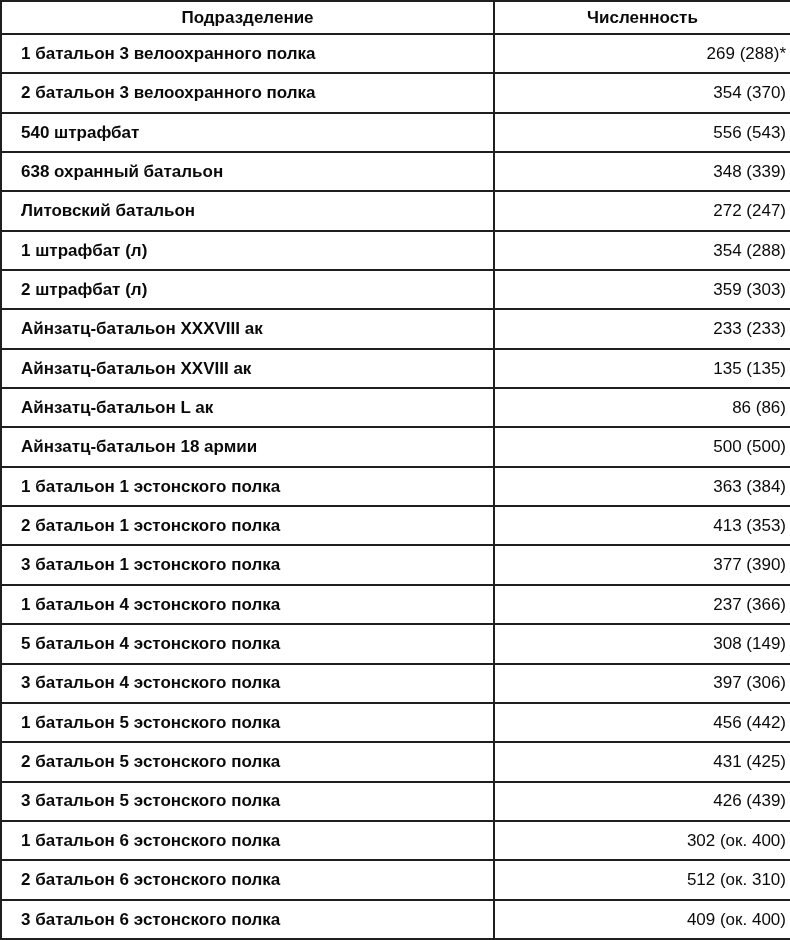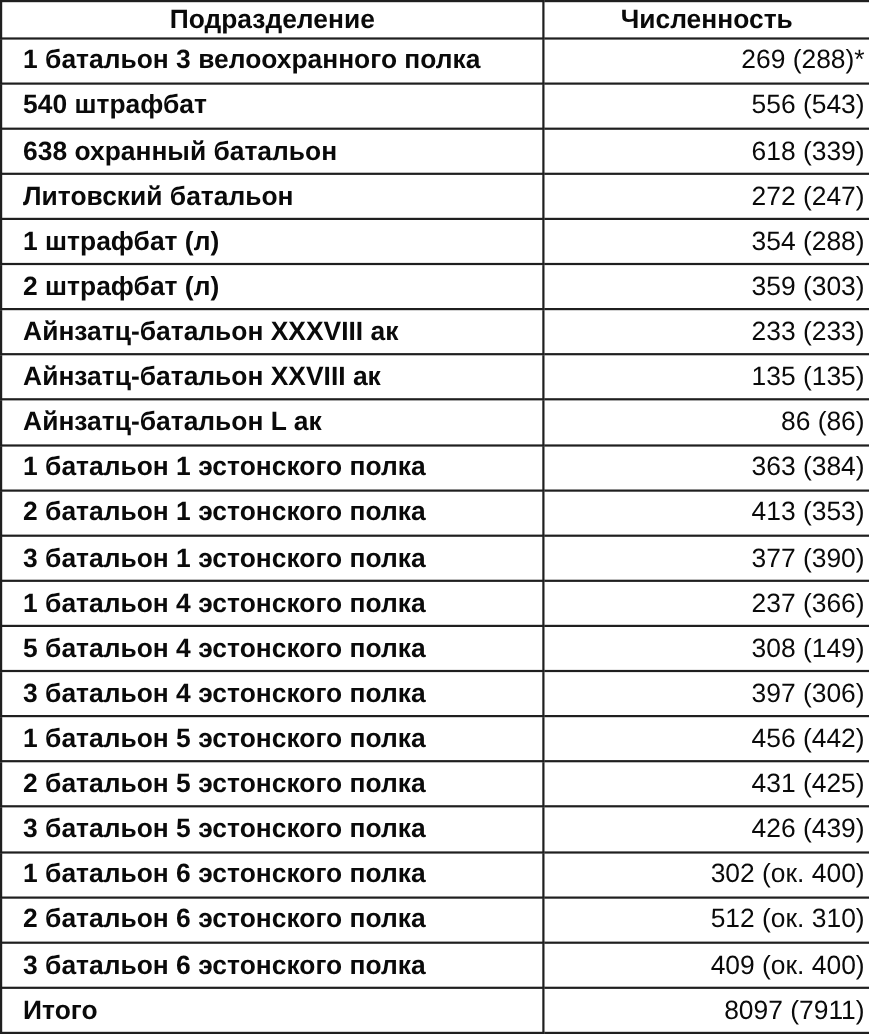--- a/index.html
+++ b/index.html
@@ -20,21 +20,21 @@
     width:790px;
     height:940px;
     border-collapse:collapse;
     table-layout:fixed;
     background:var(--bg-color);
   }
   col.unit-col{width:493px;}
   col.strength-col{width:297px;}
   th,td{
     border:2px solid var(--border-color);
-    font-size:24px;
+    font-size:17px;
     line-height:1.15;
     vertical-align:middle;
     overflow:hidden;
     white-space:nowrap;
   }
   thead tr{height:33px;}
   tbody tr{height:37.7px;}
   th{
     font-weight:bold;
     text-align:center;
@@ -64,26 +64,30 @@
       <th>Подразделение</th>
       <th>Численность</th>
     </tr>
   </thead>
   <tbody>
       <tr>
         <td class="unit-cell">1 батальон 3 велоохранного полка</td>
         <td class="strength-cell">269 (288)*</td>
       </tr>
       <tr>
+        <td class="unit-cell">2 батальон 3 велоохранного полка</td>
+        <td class="strength-cell">354 (370)</td>
+      </tr>
+      <tr>
         <td class="unit-cell">540 штрафбат</td>
         <td class="strength-cell">556 (543)</td>
       </tr>
       <tr>
         <td class="unit-cell">638 охранный батальон</td>
-        <td class="strength-cell">618 (339)</td>
+        <td class="strength-cell">348 (339)</td>
       </tr>
       <tr>
         <td class="unit-cell">Литовский батальон</td>
         <td class="strength-cell">272 (247)</td>
       </tr>
       <tr>
         <td class="unit-cell">1 штрафбат (л)</td>
         <td class="strength-cell">354 (288)</td>
       </tr>
       <tr>
@@ -94,20 +98,24 @@
         <td class="unit-cell">Айнзатц-батальон XXXVIII ак</td>
         <td class="strength-cell">233 (233)</td>
       </tr>
       <tr>
         <td class="unit-cell">Айнзатц-батальон XXVIII ак</td>
         <td class="strength-cell">135 (135)</td>
       </tr>
       <tr>
         <td class="unit-cell">Айнзатц-батальон L ак</td>
         <td class="strength-cell">86 (86)</td>
+      </tr>
+      <tr>
+        <td class="unit-cell">Айнзатц-батальон 18 армии</td>
+        <td class="strength-cell">500 (500)</td>
       </tr>
       <tr>
         <td class="unit-cell">1 батальон 1 эстонского полка</td>
         <td class="strength-cell">363 (384)</td>
       </tr>
       <tr>
         <td class="unit-cell">2 батальон 1 эстонского полка</td>
         <td class="strength-cell">413 (353)</td>
       </tr>
       <tr>
@@ -143,18 +151,14 @@
         <td class="strength-cell">302 (ок. 400)</td>
       </tr>
       <tr>
         <td class="unit-cell">2 батальон 6 эстонского полка</td>
         <td class="strength-cell">512 (ок. 310)</td>
       </tr>
       <tr>
         <td class="unit-cell">3 батальон 6 эстонского полка</td>
         <td class="strength-cell">409 (ок. 400)</td>
       </tr>
-      <tr>
-        <td class="unit-cell">Итого</td>
-        <td class="strength-cell">8097 (7911)</td>
-      </tr>
     </tbody>
 </table>
 
 </body></html>

